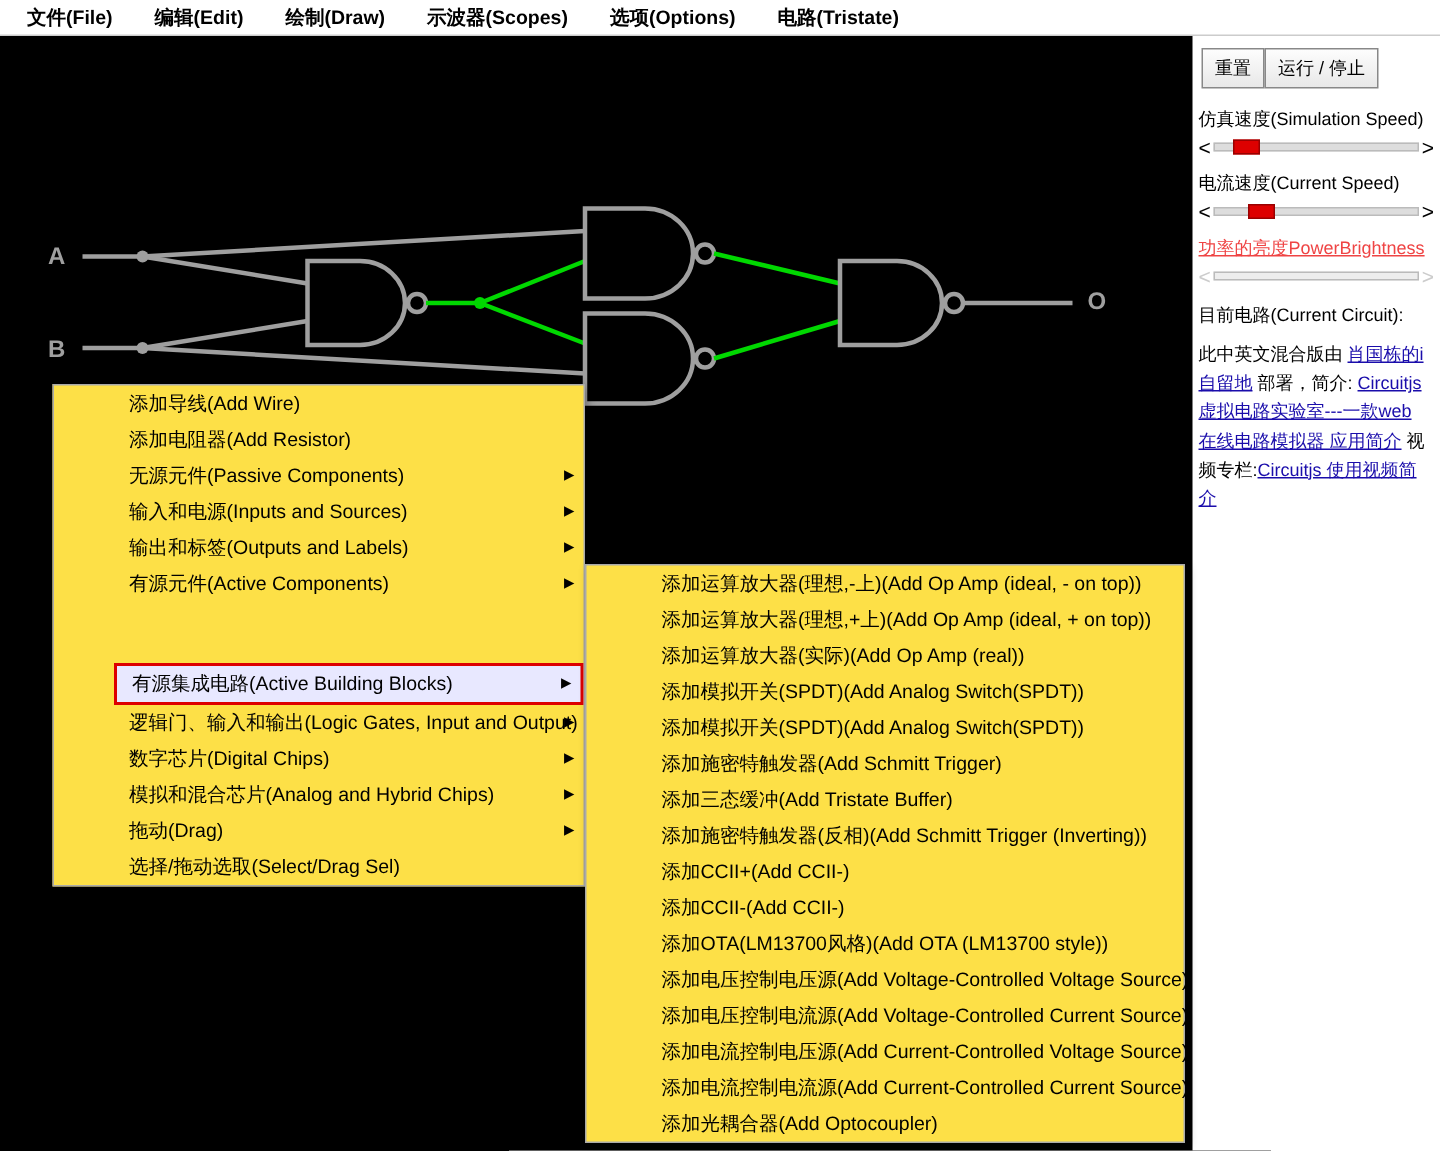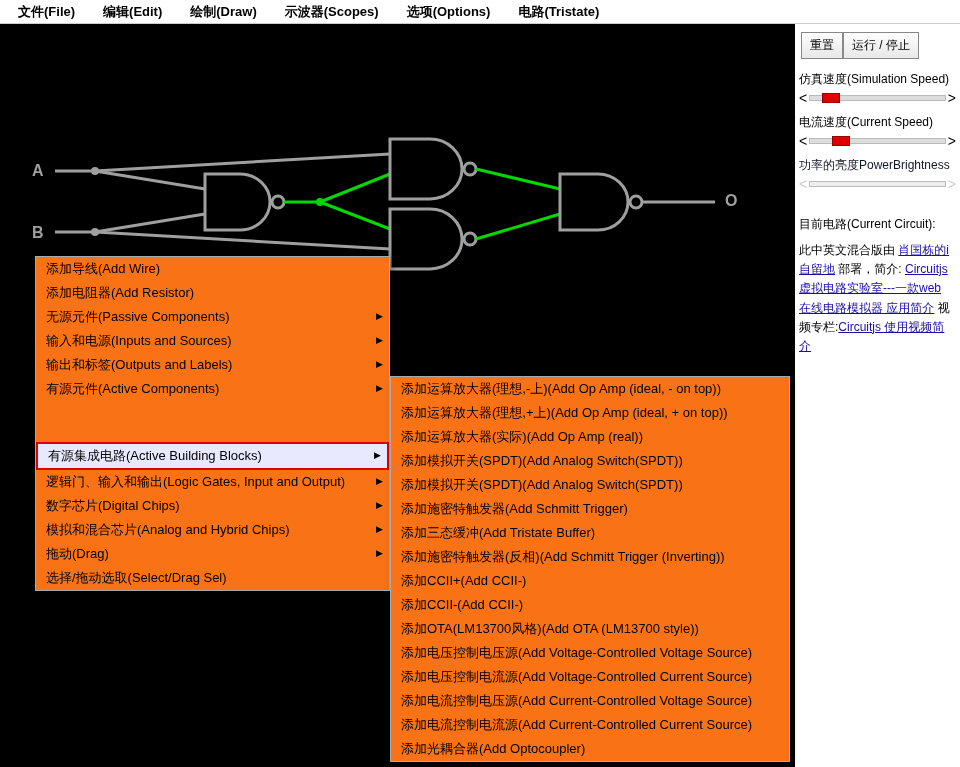--- a/index.html
+++ b/index.html
@@ -14,28 +14,28 @@
   
   .btn-row { display: flex; gap: 0; margin-bottom: 10px; padding: 2px; }
   .btn { border: 1px solid #888; background: linear-gradient(#fdfdfd,#e8e8e8); padding: 4px 8px; font-size: 12px; cursor: pointer; }
   
   .slider-group { margin-bottom: 8px; }
   .slider-label { font-size: 12px; margin-bottom: 2px; display: block; }
   .slider-row { display: flex; align-items: center; }
   .arrow { font-size: 14px; cursor: pointer; user-select: none; }
   .slider-track { flex: 1; height: 6px; background: #ddd; border: 1px solid #bbb; margin: 0 2px; position: relative; }
   .slider-thumb { position: absolute; top: -3px; width: 18px; height: 10px; background: #d00; border: 1px solid #900; }
-  .disabled .slider-label { color: #0f172a; }
+  .disabled .slider-label { color: #ef4444; text-decoration: underline; }
   .disabled .slider-track { background: #eee; }
   
-  .current-circuit-label { margin-top: 24px; margin-bottom: 8px; }
+  .current-circuit-label { margin-top: 10px; margin-bottom: 8px; }
   .info-text { line-height: 1.6; word-break: break-word; }
   .info-text a { color: #1a0dab; text-decoration: underline; cursor: pointer; }
   
-  .context-menu { position: absolute; background: #f97316; border: 1px solid #aaa; box-shadow: 2px 2px 6px rgba(0,0,0,0.3); font-size: 13px; z-index: 100; }
+  .context-menu { position: absolute; background: #fde047; border: 1px solid #aaa; box-shadow: 2px 2px 6px rgba(0,0,0,0.3); font-size: 13px; z-index: 100; padding-left: 40px; }
   .menu-item { padding: 3px 22px 3px 10px; cursor: pointer; position: relative; white-space: nowrap; }
   .menu-item.has-sub::after { content: "▶"; position: absolute; right: 6px; font-size: 9px; top: 6px; }
   .menu-item.highlighted { background: #e8e8ff; margin-top: 41px; }
   .red-box { border: 2px solid #d00; }
   
   .ctx1 { left: 35px; top: 256px; width: 355px; }
   .ctx2 { left: 390px; top: 376px; width: 400px; }
   
   svg { position: absolute; top: 0; left: 0; }
   .gate-stroke { stroke: #9f9f9f; stroke-width: 3; fill: none; }

